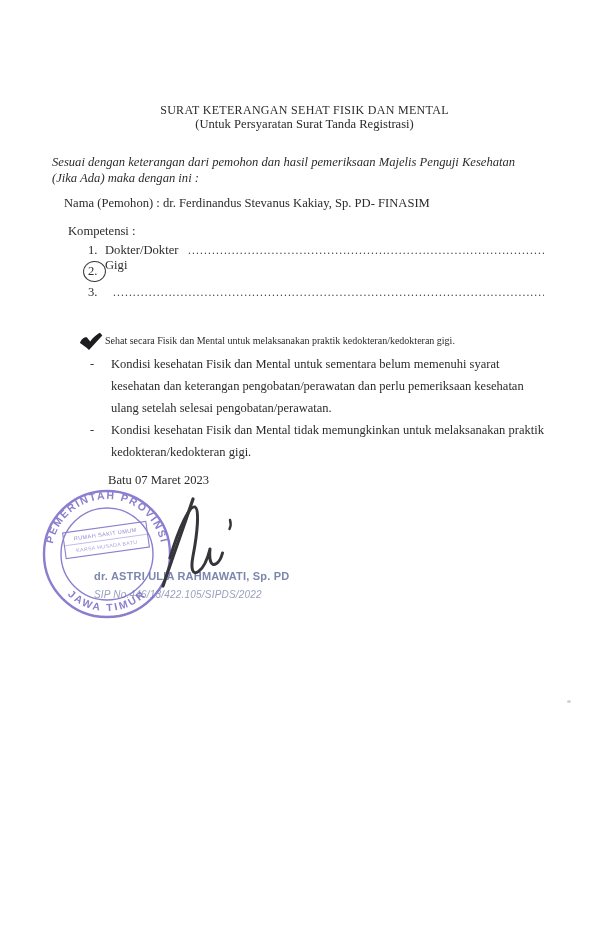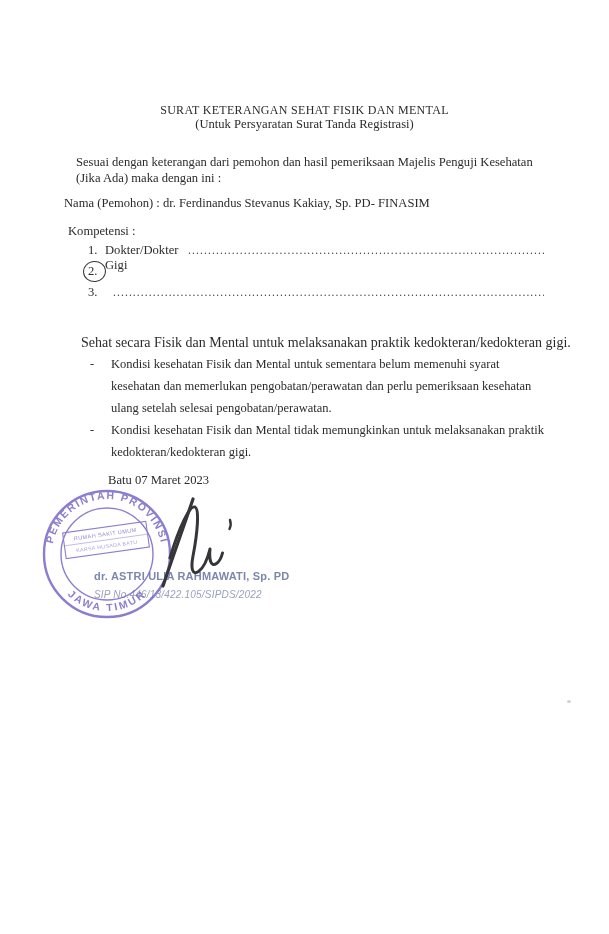--- a/index.html
+++ b/index.html
@@ -4,35 +4,35 @@
 <style>
   html,body{margin:0;padding:0;background:#ffffff;}
   .page{
     position:relative;width:609px;height:934px;background:#ffffff;
     font-family:"Liberation Serif", serif;color:#2b2b2e;overflow:hidden;
   }
   .abs{position:absolute;}
   .doc-title{top:103px;left:0;width:609px;text-align:center;font-weight:normal;
     font-size:12px;letter-spacing:0.3px;}
   .doc-subtitle{top:117px;left:0;width:609px;text-align:center;font-size:12.6px;}
-  .intro{top:154px;left:76px;width:480px;font-size:12.6px;line-height:16px;}
+  .intro{top:154px;left:52px;width:480px;font-size:12.6px;line-height:16px;font-style:italic;}
   .nama-line{top:196px;left:64px;width:480px;font-size:12.6px;}
   .komp-heading{top:224px;left:68px;font-size:12.6px;text-align:right;}
   .list-item{left:88px;width:456px;font-size:12.6px;display:flex;align-items:baseline;}
   .li-1{top:243px;}
   .li-2{top:264px;}
   .li-3{top:285px;}
   .li-num{flex:0 0 17px;position:relative;}
   .num-circle{position:absolute;left:-5px;top:-3px;width:21px;height:19px;
     border:1.6px solid #3a3a3e;border-radius:50%;transform:rotate(-6deg);}
   .leader{flex:1 1 auto;overflow:hidden;white-space:nowrap;letter-spacing:1.1px;
     color:#474749;font-size:11.5px;margin-left:8px;}
   .struck{text-decoration:line-through;text-decoration-thickness:1.2px;}
   .decl-heading{top:317px;left:68px;font-size:12.6px;}
-  .check-item{top:332px;left:79px;width:475px;font-size:14px;display:flex;
+  .check-item{top:332px;left:79px;width:475px;font-size:10px;display:flex;
     align-items:flex-start;white-space:nowrap;}
   .check-item .txt{margin-left:2px;padding-top:3px;}
   .dash-item{left:90px;width:454px;font-size:12.5px;line-height:22px;display:flex;}
   .di-1{top:353px;}
   .di-2{top:419px;}
   .dash-marker{flex:0 0 21px;}
   .dash-text{flex:1 1 auto;}
   .date-line{top:473px;left:108px;font-size:12.6px;z-index:3;}
   .stamp{left:36px;top:483px;z-index:5;opacity:0.88;}
   .signature{left:150px;top:495px;z-index:6;}
@@ -78,21 +78,21 @@
 
   <div class="abs check-item">
     <svg width="24" height="19" viewBox="0 0 24 19">
       <path d="M1,11 C2,7.5 5.5,4.5 8,5.5 L11.2,9.5 C14,5.5 18.5,1.8 21,0.8 L23.3,3.6 L10,18 C7,15 3,12.5 1,11 Z" fill="#1c1c1f"></path>
     </svg>
     <span class="txt">Sehat secara Fisik dan Mental untuk melaksanakan praktik kedokteran/kedokteran gigi.</span>
   </div>
 
   <div class="abs dash-item di-1">
     <span class="dash-marker">-</span>
-    <span class="dash-text">Kondisi kesehatan Fisik dan Mental untuk sementara belum memenuhi syarat kesehatan dan memerlukan pengobatan/perawatan dan perlu pemeriksaan kesehatan ulang setelah selesai pengobatan/perawatan.</span>
+    <span class="dash-text">Kondisi kesehatan Fisik dan Mental untuk sementara belum memenuhi syarat kesehatan dan keterangan pengobatan/perawatan dan perlu pemeriksaan kesehatan ulang setelah selesai pengobatan/perawatan.</span>
   </div>
 
   <div class="abs dash-item di-2">
     <span class="dash-marker">-</span>
     <span class="dash-text">Kondisi kesehatan Fisik dan Mental tidak memungkinkan untuk melaksanakan praktik kedokteran/kedokteran gigi.</span>
   </div>
 
   <div class="abs date-line">Batu 07 Maret 2023</div>
 
   <svg class="abs stamp" width="142" height="142" viewBox="0 0 142 142">

